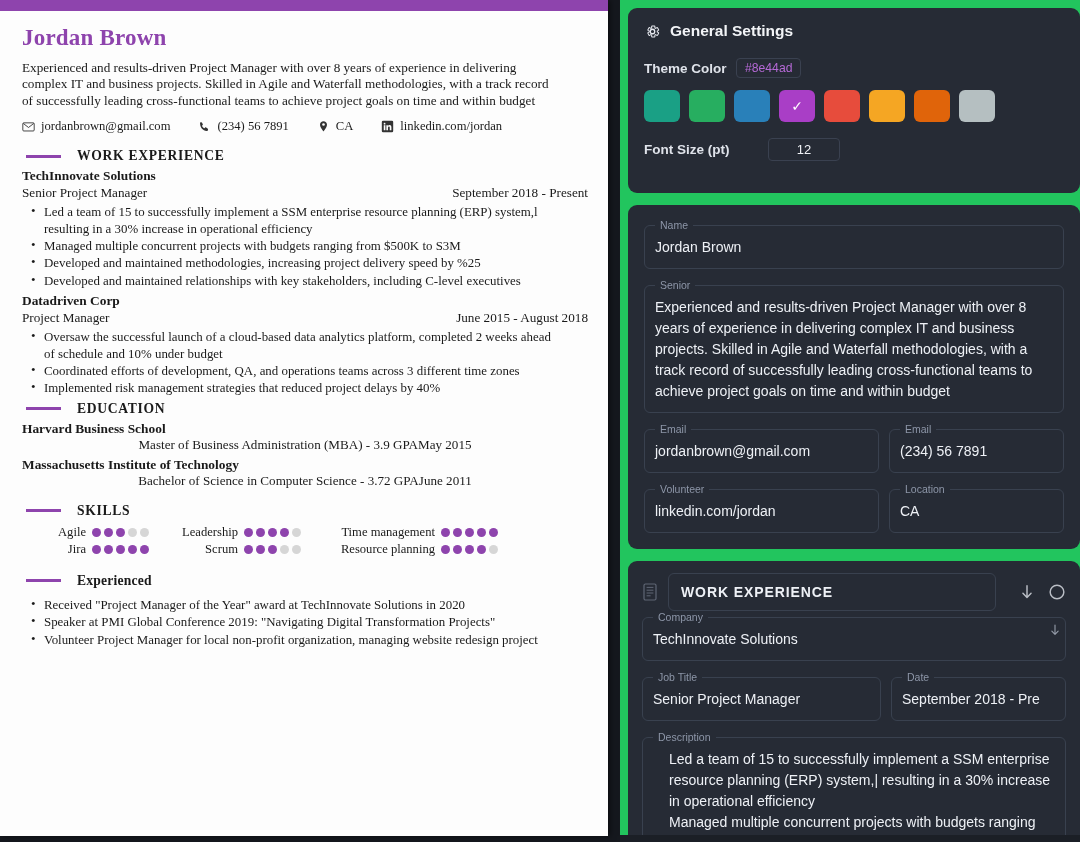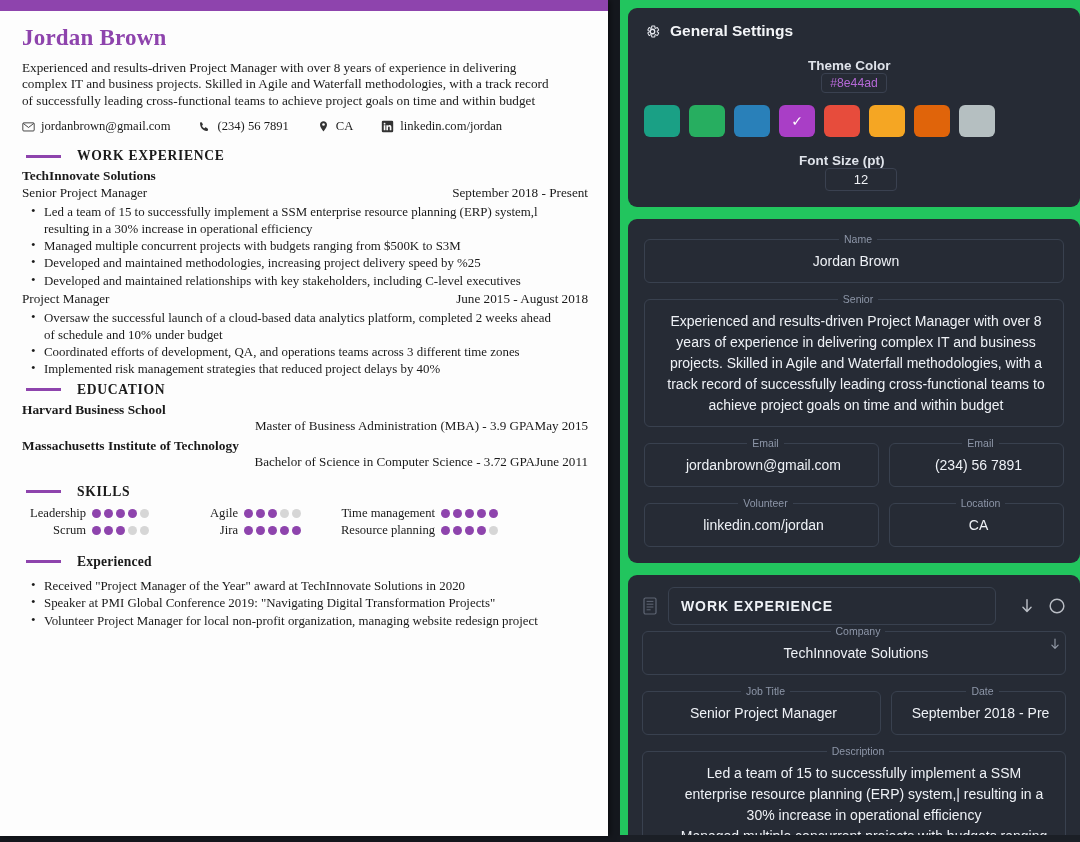--- a/index.html
+++ b/index.html
@@ -89,21 +89,21 @@
     margin-bottom: 1px;
     max-width: 540px;
   }
   ul.bullets li:before {
     content: "\2022";
     position: absolute; left: 9px; top: -1px;
     font-size: 13px;
   }
 
   .edu-row {
-    display: flex; justify-content: flex-end; align-items: baseline;
+    display: flex; justify-content: center; align-items: baseline;
     font-size: 13.1px;
   }
 
   .skills-grid {
     display: flex;
     margin-top: 6px;
     margin-bottom: 14px;
   }
   .skills-col { width: 130px; margin-right: 22px; }
   .skills-col.wide { width: 175px; }
@@ -137,21 +137,21 @@
 
   .card-title {
     display: flex; align-items: center;
     color: #f2f4f7;
     font-size: 15.5px;
     font-weight: bold;
     margin-bottom: 18px;
   }
   .card-title .ic { margin-right: 9px; display: inline-flex; }
 
-  .settings-row { display: flex; align-items: center; margin-bottom: 12px; flex-direction: column; }
+  .settings-row { display: flex; align-items: center; margin-bottom: 12px; }
   .settings-label { color: #dfe3ea; font-size: 13.5px; font-weight: bold; width: 92px; }
   .hexchip {
     font-size: 12.2px;
     color: #b569d6;
     border: 1px solid #3a4150;
     border-radius: 4px;
     padding: 2px 8px;
     background: #262b35;
     font-family: "Liberation Sans", sans-serif;
   }
@@ -172,24 +172,23 @@
     width: 72px;
     text-align: center;
     padding: 3px 0;
     margin-left: 14px;
   }
 
   
   fieldset.field {
     border: 1px solid #39414f;
     border-radius: 6px;
-    padding: 4px 10px 10px 14px;
+    padding: 4px 10px 10px 8px;
     margin-bottom: 10px;
     min-width: 0;
-    text-align: center;
   }
   fieldset.field > legend {
     color: #8d96a8;
     font-size: 10.5px;
     padding: 0 5px;
     margin-left: 2px;
   }
   .field-value {
     color: #eef1f6;
     font-size: 14px;
@@ -295,20 +294,21 @@
           </div>
           <ul class="bullets">
             <li>Led a team of 15 to successfully implement a SSM enterprise resource planning (ERP) system,l resulting in a 30% increase in operational efficiency</li>
             <li>Managed multiple concurrent projects with budgets ranging from $500K to S3M</li>
             <li>Developed and maintained methodologies, increasing project delivery speed by %25</li>
             <li>Developed and maintained relationships with key stakeholders, including C-level executives</li>
           </ul>
         </div>
 
         <div class="entry">
+          <div class="entry-org">Datadriven Corp</div>
           <div class="entry-row">
             <span class="entry-role">Project Manager</span>
             <span class="entry-date">June 2015 - August 2018</span>
           </div>
           <ul class="bullets">
             <li>Oversaw the successful launch of a cloud-based data analytics platform, completed 2 weeks ahead of schedule and 10% under budget</li>
             <li>Coordinated efforts of development, QA, and operations teams across 3 different time zones</li>
             <li>Implemented risk management strategies that reduced project delays by 40%</li>
           </ul>
         </div>
@@ -330,61 +330,61 @@
             <span>Bachelor of Science in Computer Science - 3.72 GPA</span>
             <span>June 2011</span>
           </div>
         </div>
 
         <div class="sec-head" style="margin-top:14px">
           <span class="dash"></span>
           <span class="sec-title">SKILLS</span>
         </div>
         <div class="skills-grid">
-          <div class="skills-col">
-            <div class="skill-row">
-              <span class="s-label">Leadership</span>
-              <span class="dots">
-                  <span class="dot on"></span>
-                  <span class="dot on"></span>
-                  <span class="dot on"></span>
-                  <span class="dot on"></span>
-                  <span class="dot"></span>
-                </span>
-            </div>
-            <div class="skill-row">
-              <span class="s-label">Scrum</span>
-              <span class="dots">
-                  <span class="dot on"></span>
-                  <span class="dot on"></span>
-                  <span class="dot on"></span>
-                  <span class="dot"></span>
-                  <span class="dot"></span>
-                </span>
-            </div>
-          </div>
           <div class="skills-col">
             <div class="skill-row">
               <span class="s-label">Agile</span>
               <span class="dots">
                   <span class="dot on"></span>
                   <span class="dot on"></span>
                   <span class="dot on"></span>
                   <span class="dot"></span>
                   <span class="dot"></span>
                 </span>
             </div>
             <div class="skill-row">
               <span class="s-label">Jira</span>
               <span class="dots">
                   <span class="dot on"></span>
                   <span class="dot on"></span>
                   <span class="dot on"></span>
                   <span class="dot on"></span>
                   <span class="dot on"></span>
+                </span>
+            </div>
+          </div>
+          <div class="skills-col">
+            <div class="skill-row">
+              <span class="s-label">Leadership</span>
+              <span class="dots">
+                  <span class="dot on"></span>
+                  <span class="dot on"></span>
+                  <span class="dot on"></span>
+                  <span class="dot on"></span>
+                  <span class="dot"></span>
+                </span>
+            </div>
+            <div class="skill-row">
+              <span class="s-label">Scrum</span>
+              <span class="dots">
+                  <span class="dot on"></span>
+                  <span class="dot on"></span>
+                  <span class="dot on"></span>
+                  <span class="dot"></span>
+                  <span class="dot"></span>
                 </span>
             </div>
           </div>
           <div class="skills-col wide">
             <div class="skill-row">
               <span class="s-label">Time management</span>
               <span class="dots">
                   <span class="dot on"></span>
                   <span class="dot on"></span>
                   <span class="dot on"></span>
@@ -443,21 +443,21 @@
         <div class="swatch" style="background: rgb(41, 128, 185);"></div>
         <div class="swatch" style="background: rgb(169, 62, 198);">
             <span>✓</span>
           </div>
         <div class="swatch" style="background: rgb(231, 76, 60);"></div>
         <div class="swatch" style="background: rgb(245, 166, 35);"></div>
         <div class="swatch" style="background: rgb(224, 100, 10);"></div>
         <div class="swatch" style="background: rgb(181, 191, 193);"></div>
       </div>
 
-      <div class="settings-row" style="margin-bottom:0">
+      <div class="settings-row" style="margin-bottom:16px">
         <span class="settings-label" style="width:110px">Font Size (pt)</span>
         <span class="fontsize-box">12</span>
       </div>
     </div>
 
     <div class="card">
       <fieldset class="field">
         <legend>Name</legend>
         <div class="field-value">Jordan Brown</div>
       </fieldset>

